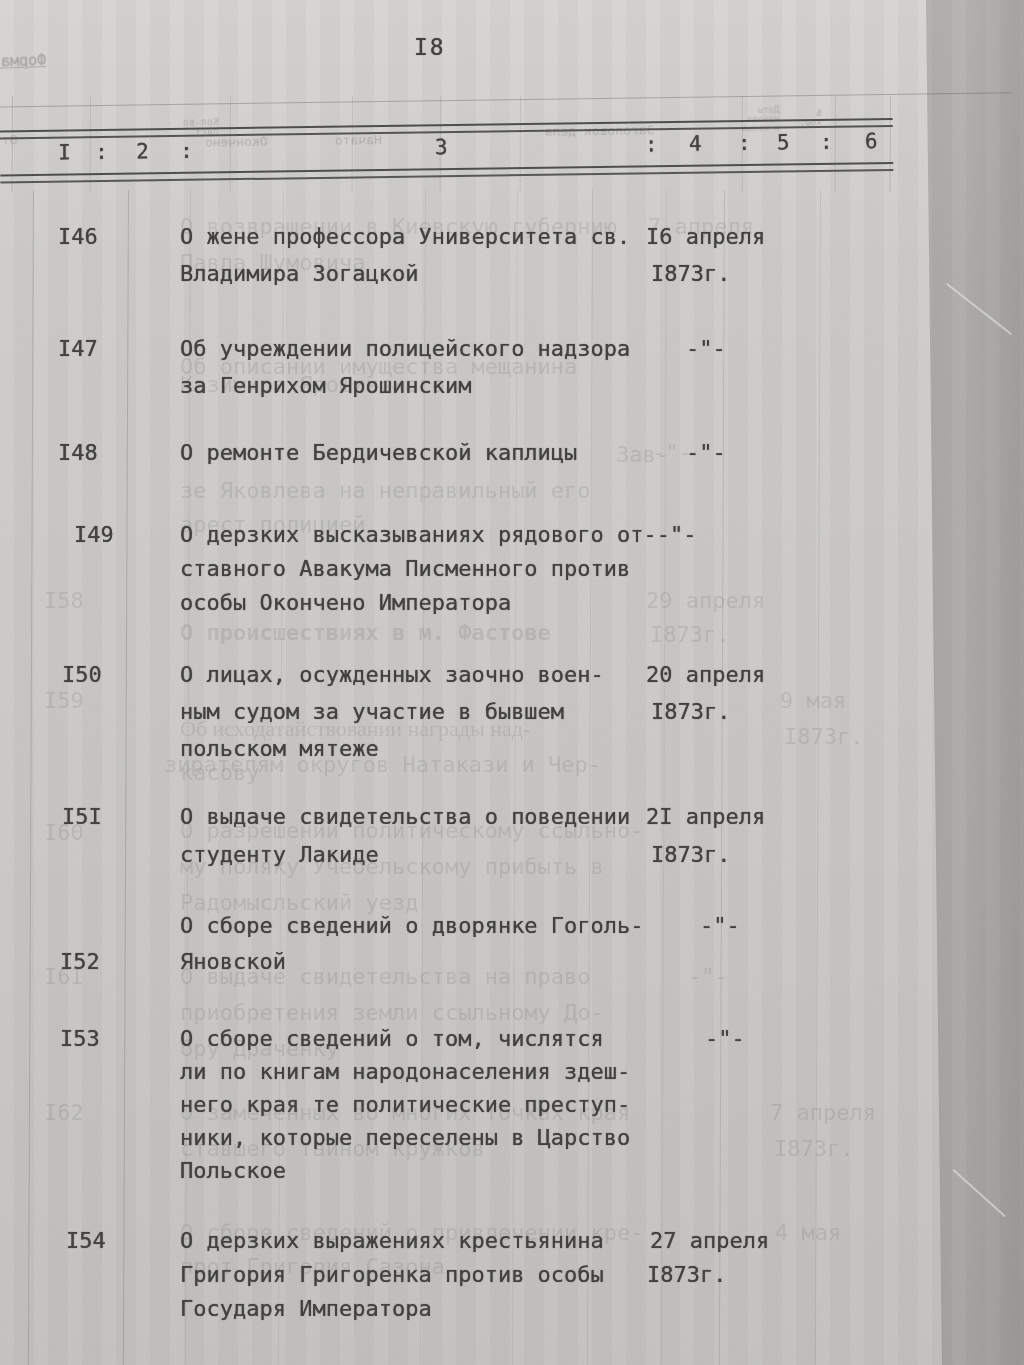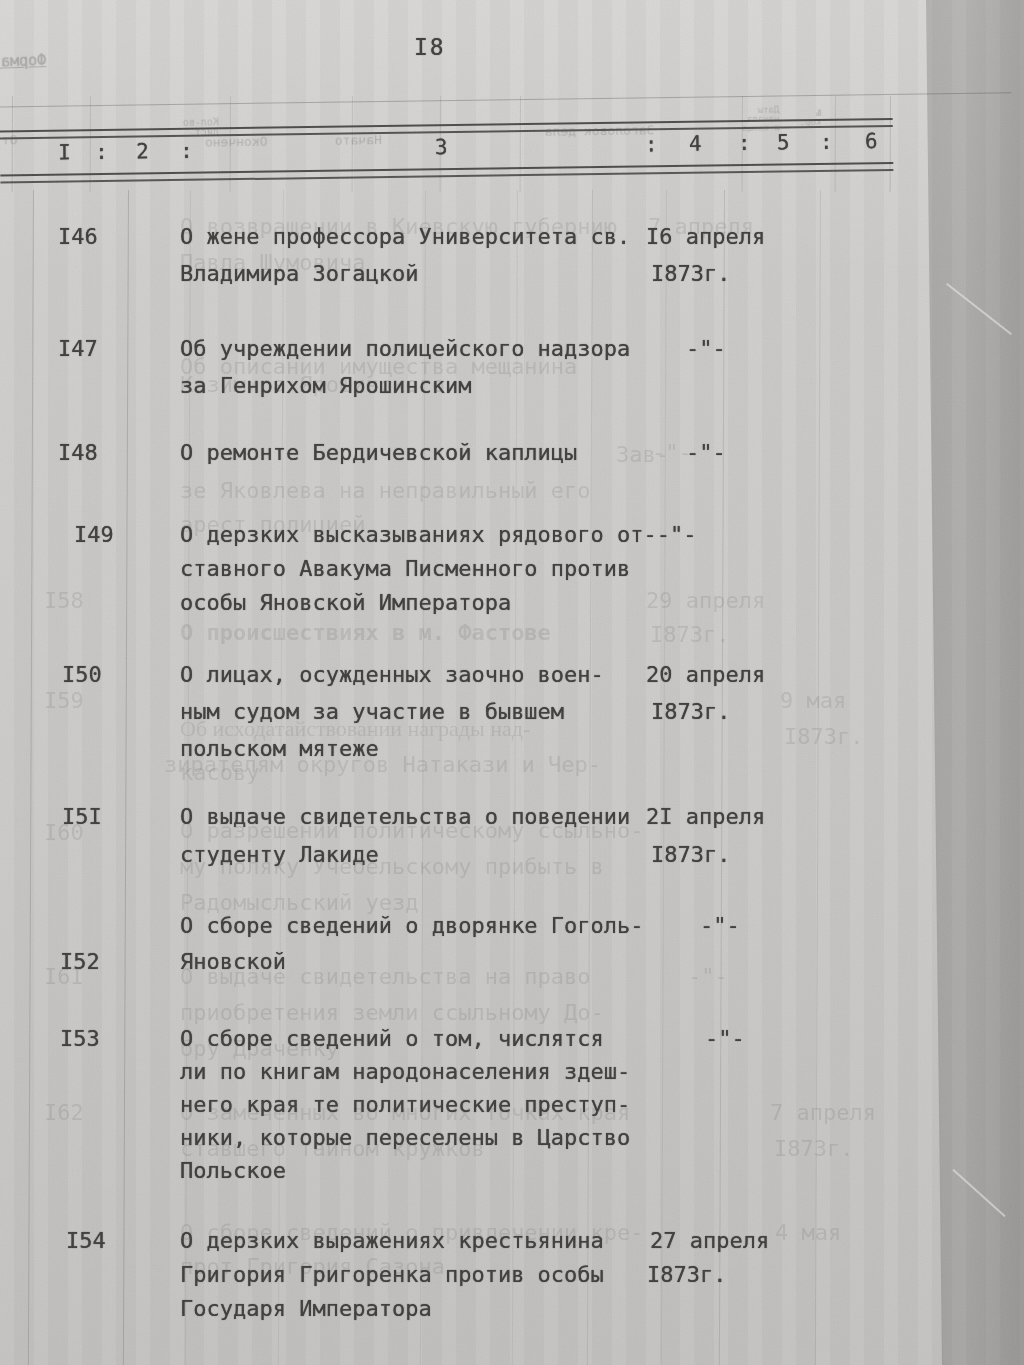--- a/index.html
+++ b/index.html
@@ -163,21 +163,21 @@
       </div>
       <div>
         <span class="typed num" style="left: 58px; top: 442px;">I48</span>
         <span class="typed" style="left: 180px; top: 442px;">О ремонте Бердичевской каплицы</span>
         <span class="typed" style="left: 686px; top: 442px;">-"-</span>
       </div>
       <div>
         <span class="typed num" style="left: 74px; top: 524px;">I49</span>
         <span class="typed" style="left: 180px; top: 524px;">О дерзких высказываниях рядового от--"-</span>
         <span class="typed" style="left: 180px; top: 558px;">ставного Авакума Писменного против</span>
-        <span class="typed" style="left: 180px; top: 592px;">особы Яновской Императора</span>
+        <span class="typed" style="left: 180px; top: 592px;">особы Окончено Императора</span>
       </div>
       <div>
         <span class="typed num" style="left: 62px; top: 664px;">I50</span>
         <span class="typed" style="left: 180px; top: 664px;">О лицах, осужденных заочно воен-</span>
         <span class="typed" style="left: 180px; top: 701px;">ным судом за участие в бывшем</span>
         <span class="typed" style="left: 180px; top: 738px;">польском мятеже</span>
         <span class="typed" style="left: 646px; top: 664px;">20 апреля</span>
         <span class="typed" style="left: 651px; top: 701px;">I873г.</span>
       </div>
       <div>

